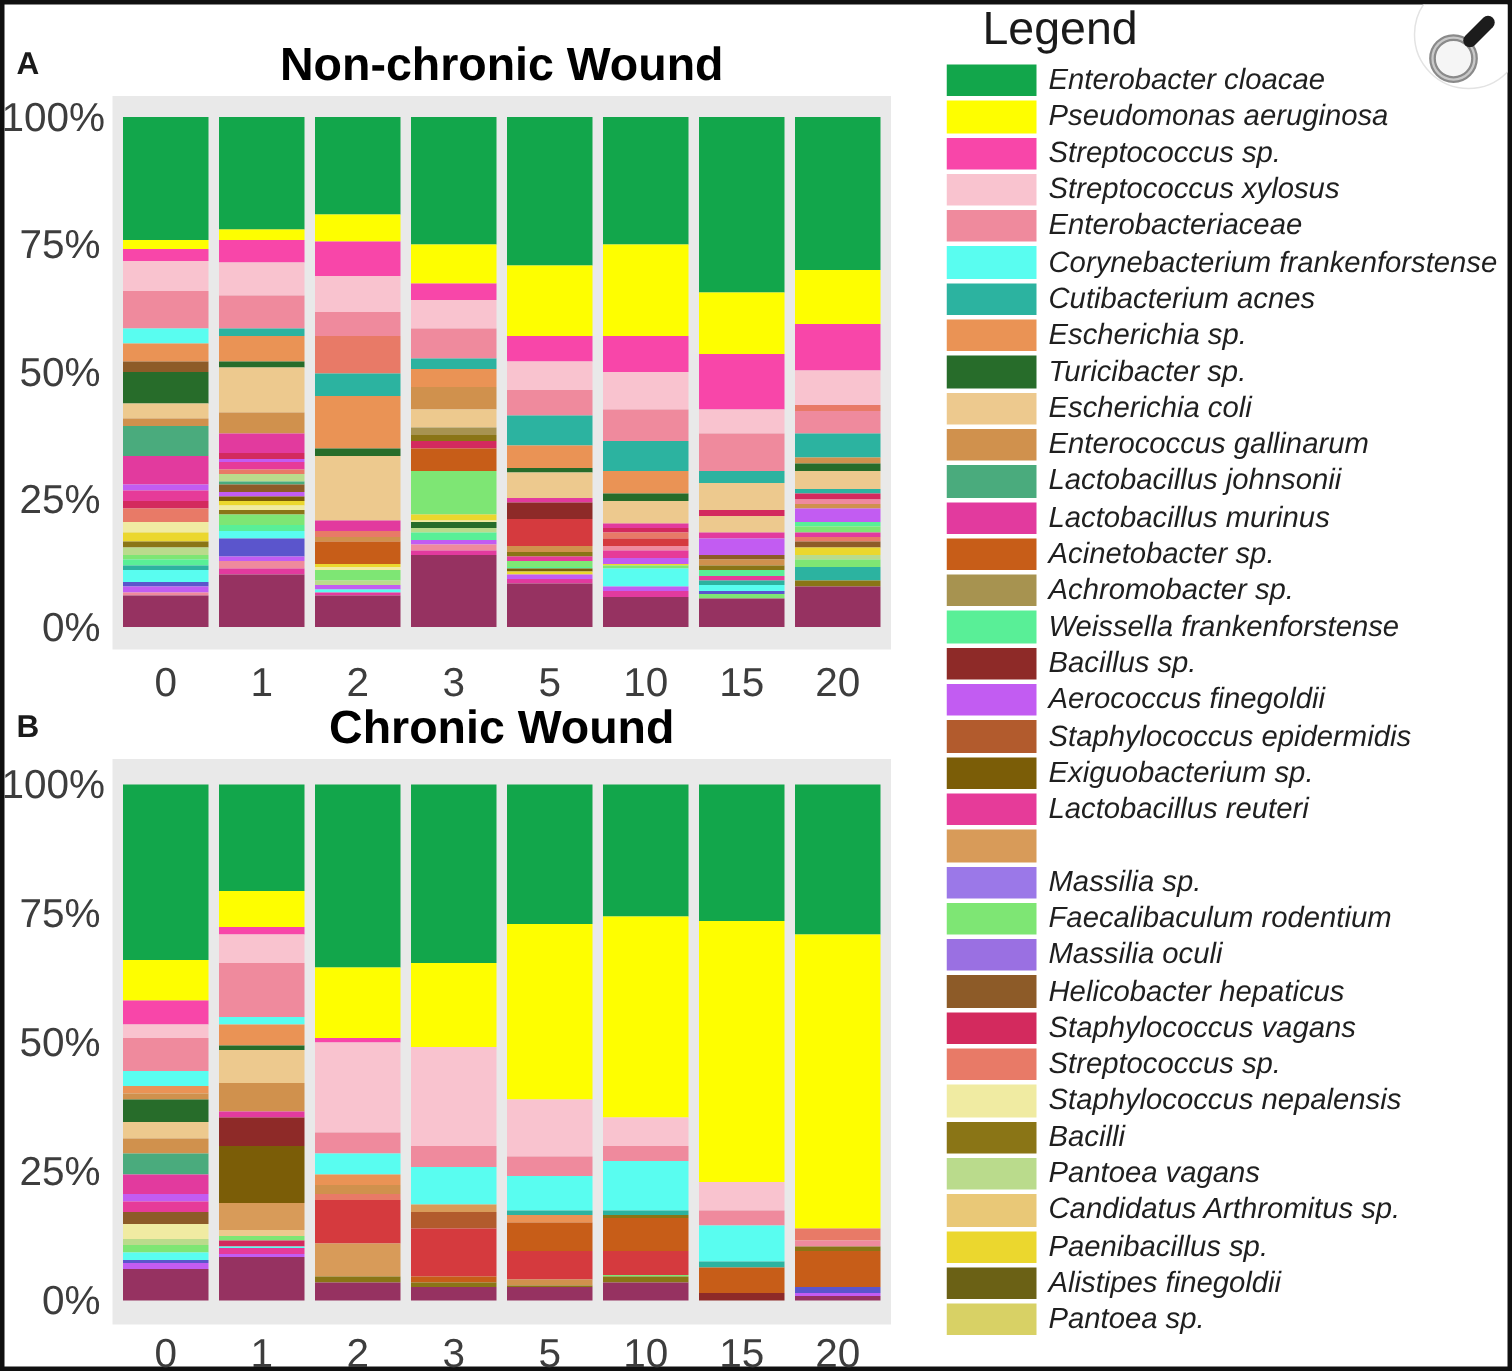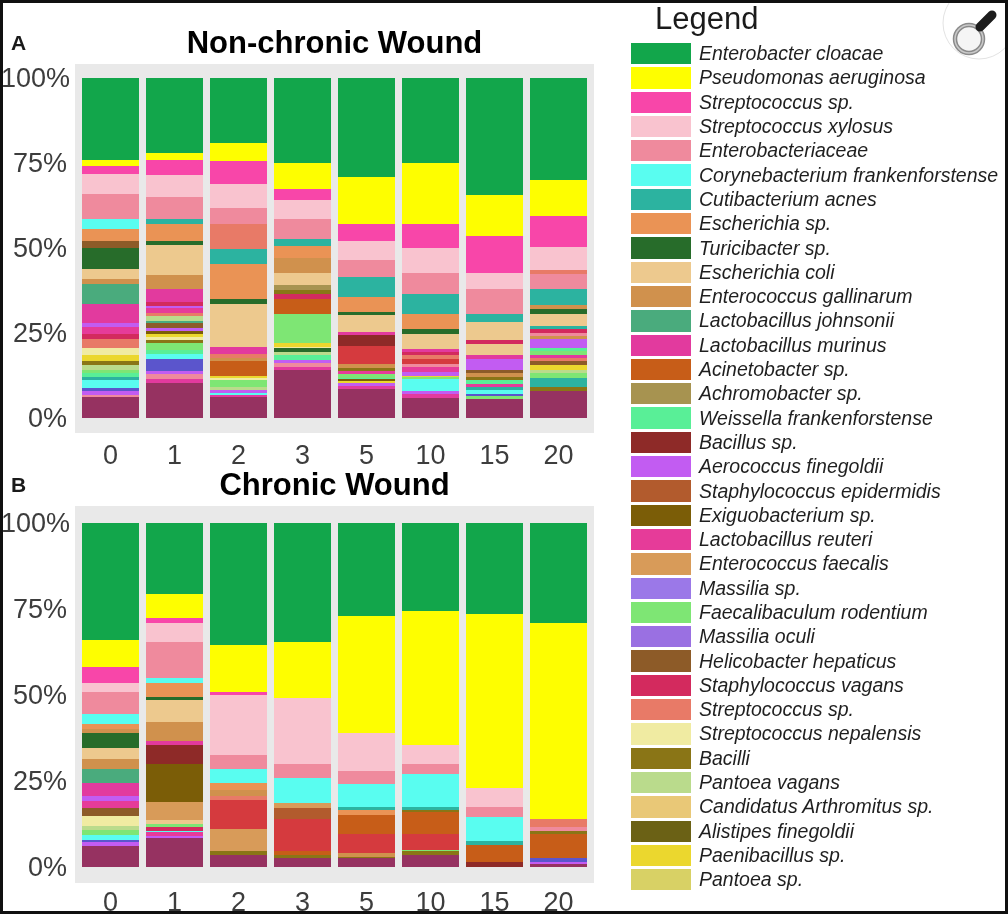--- a/index.html
+++ b/index.html
@@ -513,21 +513,20 @@
         <div class="lrow">
           <div class="lswatch" style="background: rgb(123, 93, 7);"></div>
           <div class="llabel">Exiguobacterium sp.</div>
         </div>
         <div class="lrow">
           <div class="lswatch" style="background: rgb(230, 59, 153);"></div>
           <div class="llabel">Lactobacillus reuteri</div>
         </div>
         <div class="lrow">
           <div class="lswatch" style="background: rgb(216, 155, 89);"></div>
-          <div class="llabel">Enterococcus faecalis</div>
         </div>
         <div class="lrow">
           <div class="lswatch" style="background: rgb(155, 120, 232);"></div>
           <div class="llabel">Massilia sp.</div>
         </div>
         <div class="lrow">
           <div class="lswatch" style="background: rgb(126, 230, 116);"></div>
           <div class="llabel">Faecalibaculum rodentium</div>
         </div>
         <div class="lrow">
@@ -541,41 +540,41 @@
         <div class="lrow">
           <div class="lswatch" style="background: rgb(211, 42, 94);"></div>
           <div class="llabel">Staphylococcus vagans</div>
         </div>
         <div class="lrow">
           <div class="lswatch" style="background: rgb(232, 122, 103);"></div>
           <div class="llabel">Streptococcus sp.</div>
         </div>
         <div class="lrow">
           <div class="lswatch" style="background: rgb(240, 235, 162);"></div>
-          <div class="llabel">Streptococcus nepalensis</div>
+          <div class="llabel">Staphylococcus nepalensis</div>
         </div>
         <div class="lrow">
           <div class="lswatch" style="background: rgb(138, 117, 22);"></div>
           <div class="llabel">Bacilli</div>
         </div>
         <div class="lrow">
           <div class="lswatch" style="background: rgb(186, 219, 140);"></div>
           <div class="llabel">Pantoea vagans</div>
         </div>
         <div class="lrow">
           <div class="lswatch" style="background: rgb(233, 200, 119);"></div>
           <div class="llabel">Candidatus Arthromitus sp.</div>
         </div>
         <div class="lrow">
+          <div class="lswatch" style="background: rgb(235, 215, 46);"></div>
+          <div class="llabel">Paenibacillus sp.</div>
+        </div>
+        <div class="lrow">
           <div class="lswatch" style="background: rgb(107, 97, 21);"></div>
           <div class="llabel">Alistipes finegoldii</div>
-        </div>
-        <div class="lrow">
-          <div class="lswatch" style="background: rgb(235, 215, 46);"></div>
-          <div class="llabel">Paenibacillus sp.</div>
         </div>
         <div class="lrow">
           <div class="lswatch" style="background: rgb(216, 209, 101);"></div>
           <div class="llabel">Pantoea sp.</div>
         </div>
       </div>
   </aside>
 
   <svg class="magnifier" viewBox="0 0 66 66">
     <circle cx="40" cy="20" r="36" fill="#ffffff" stroke="#e3e3e3" stroke-width="1"></circle>

